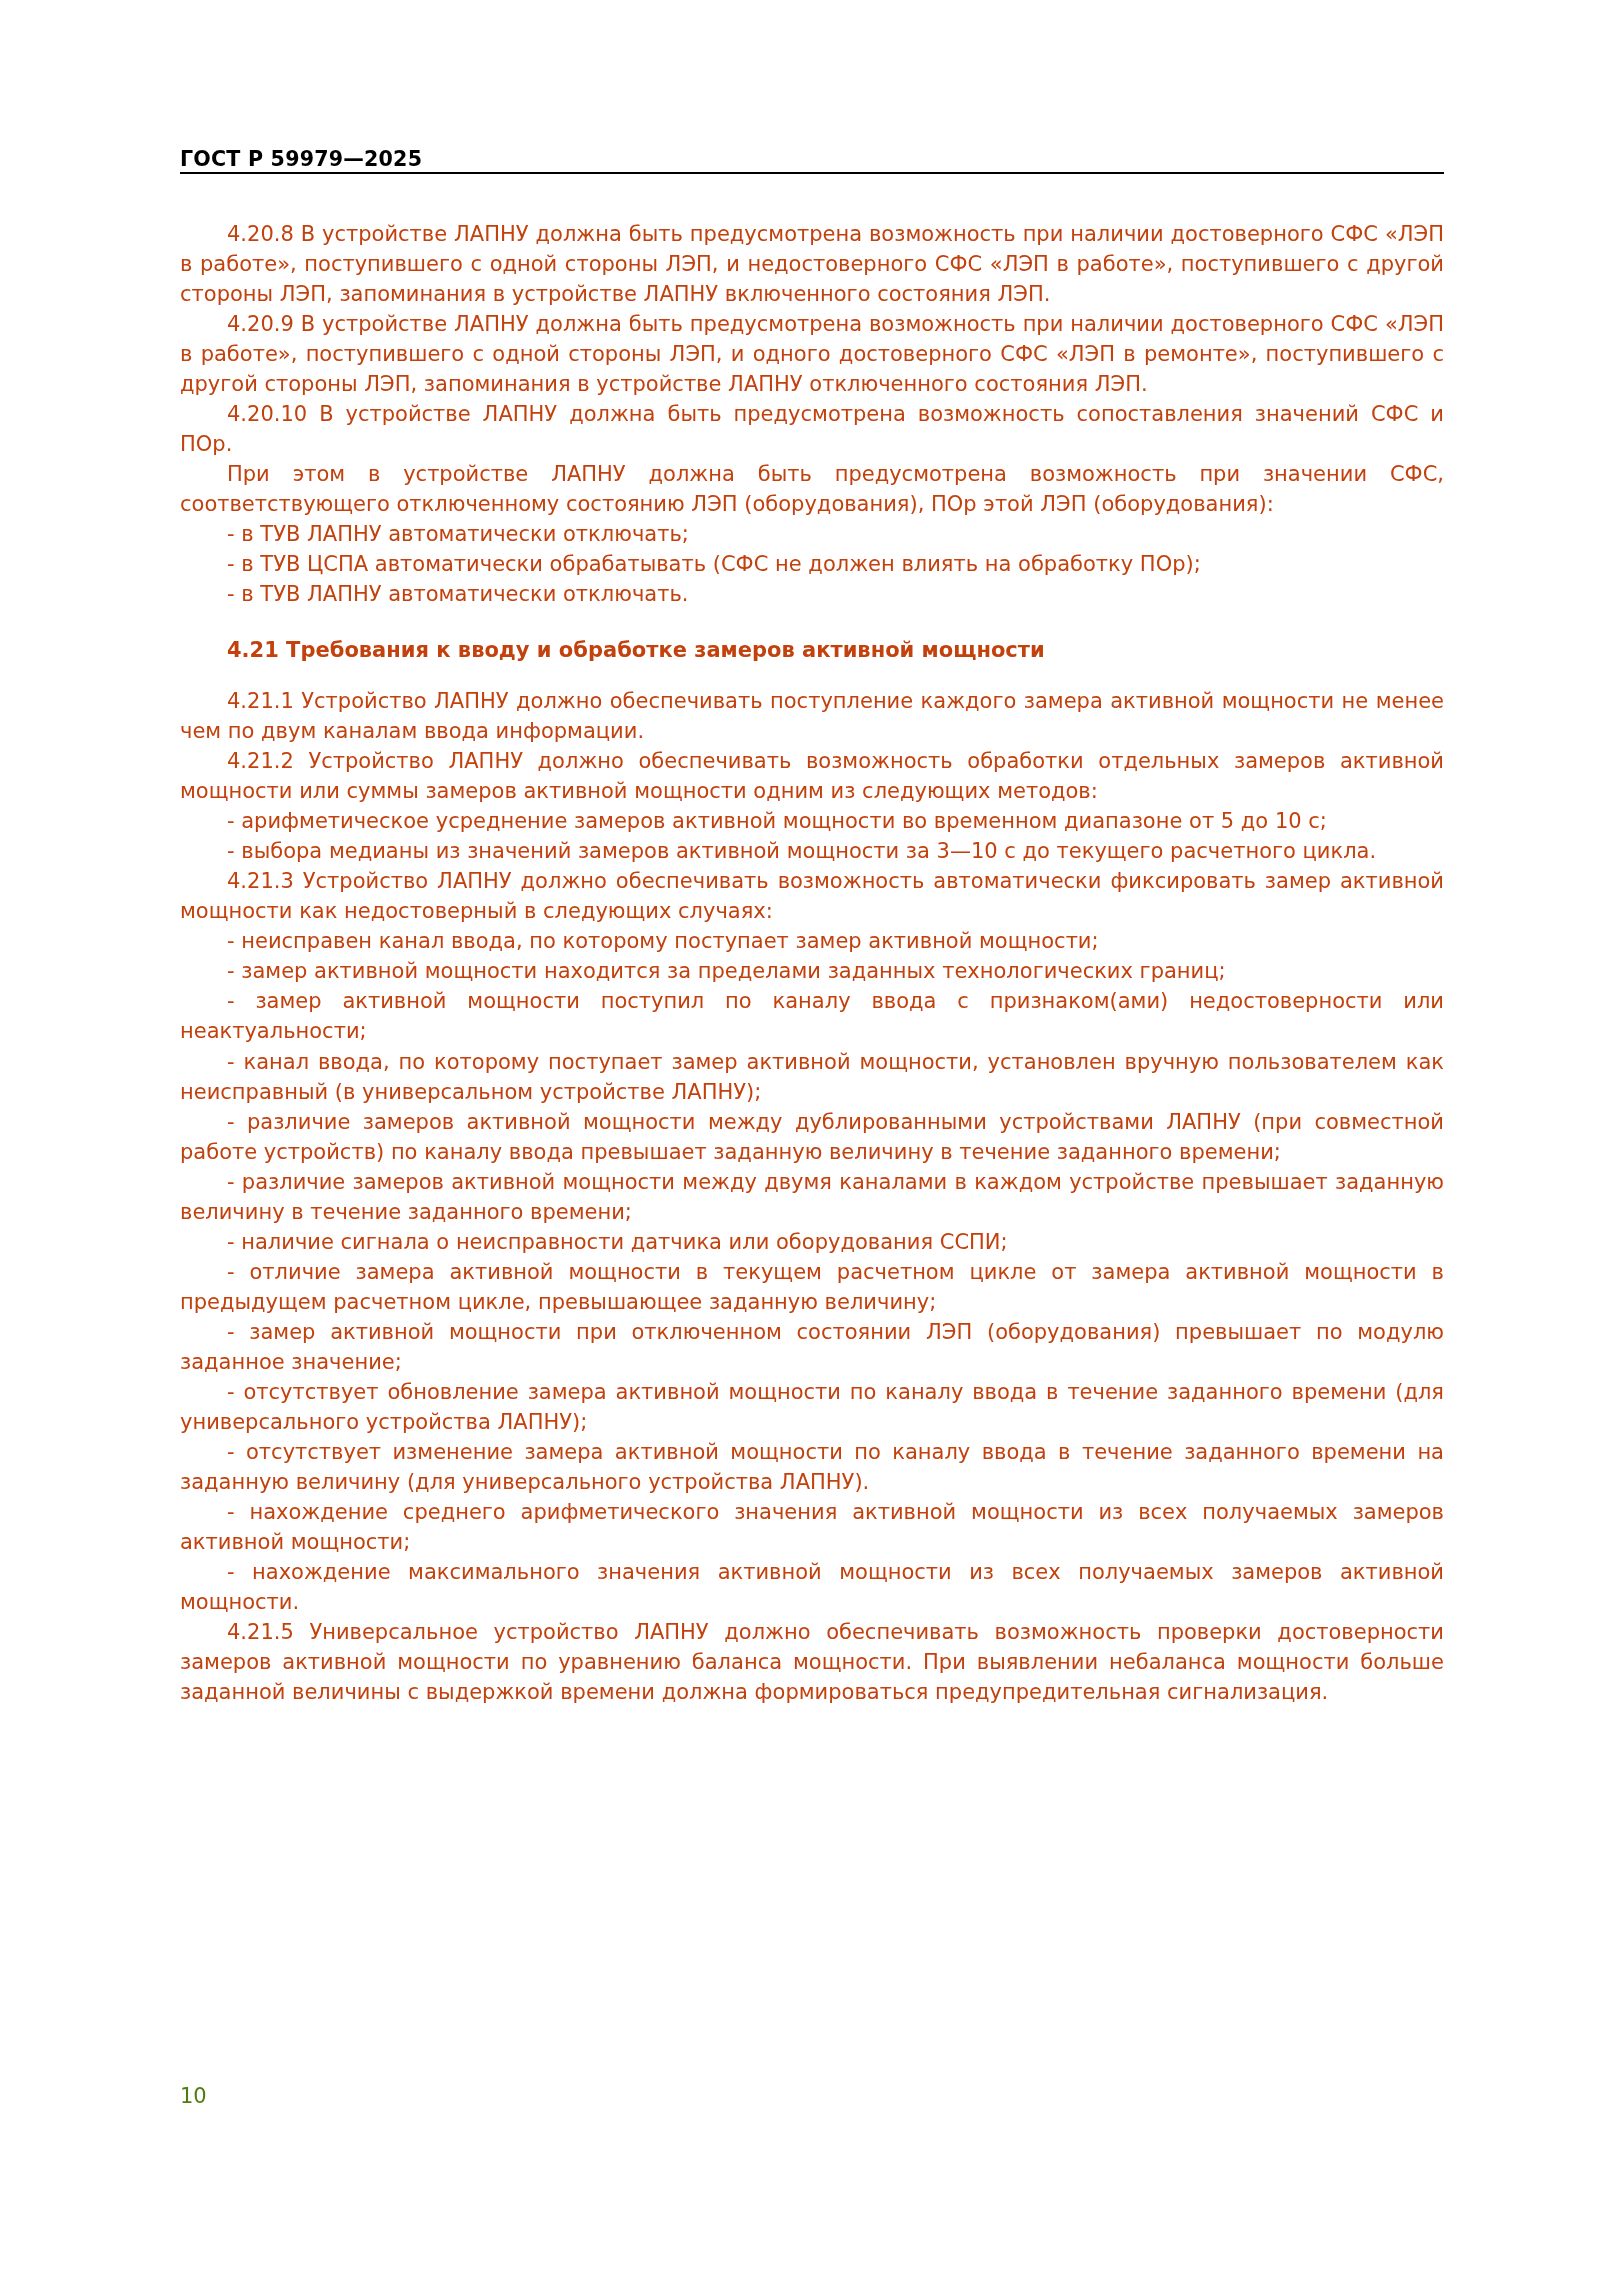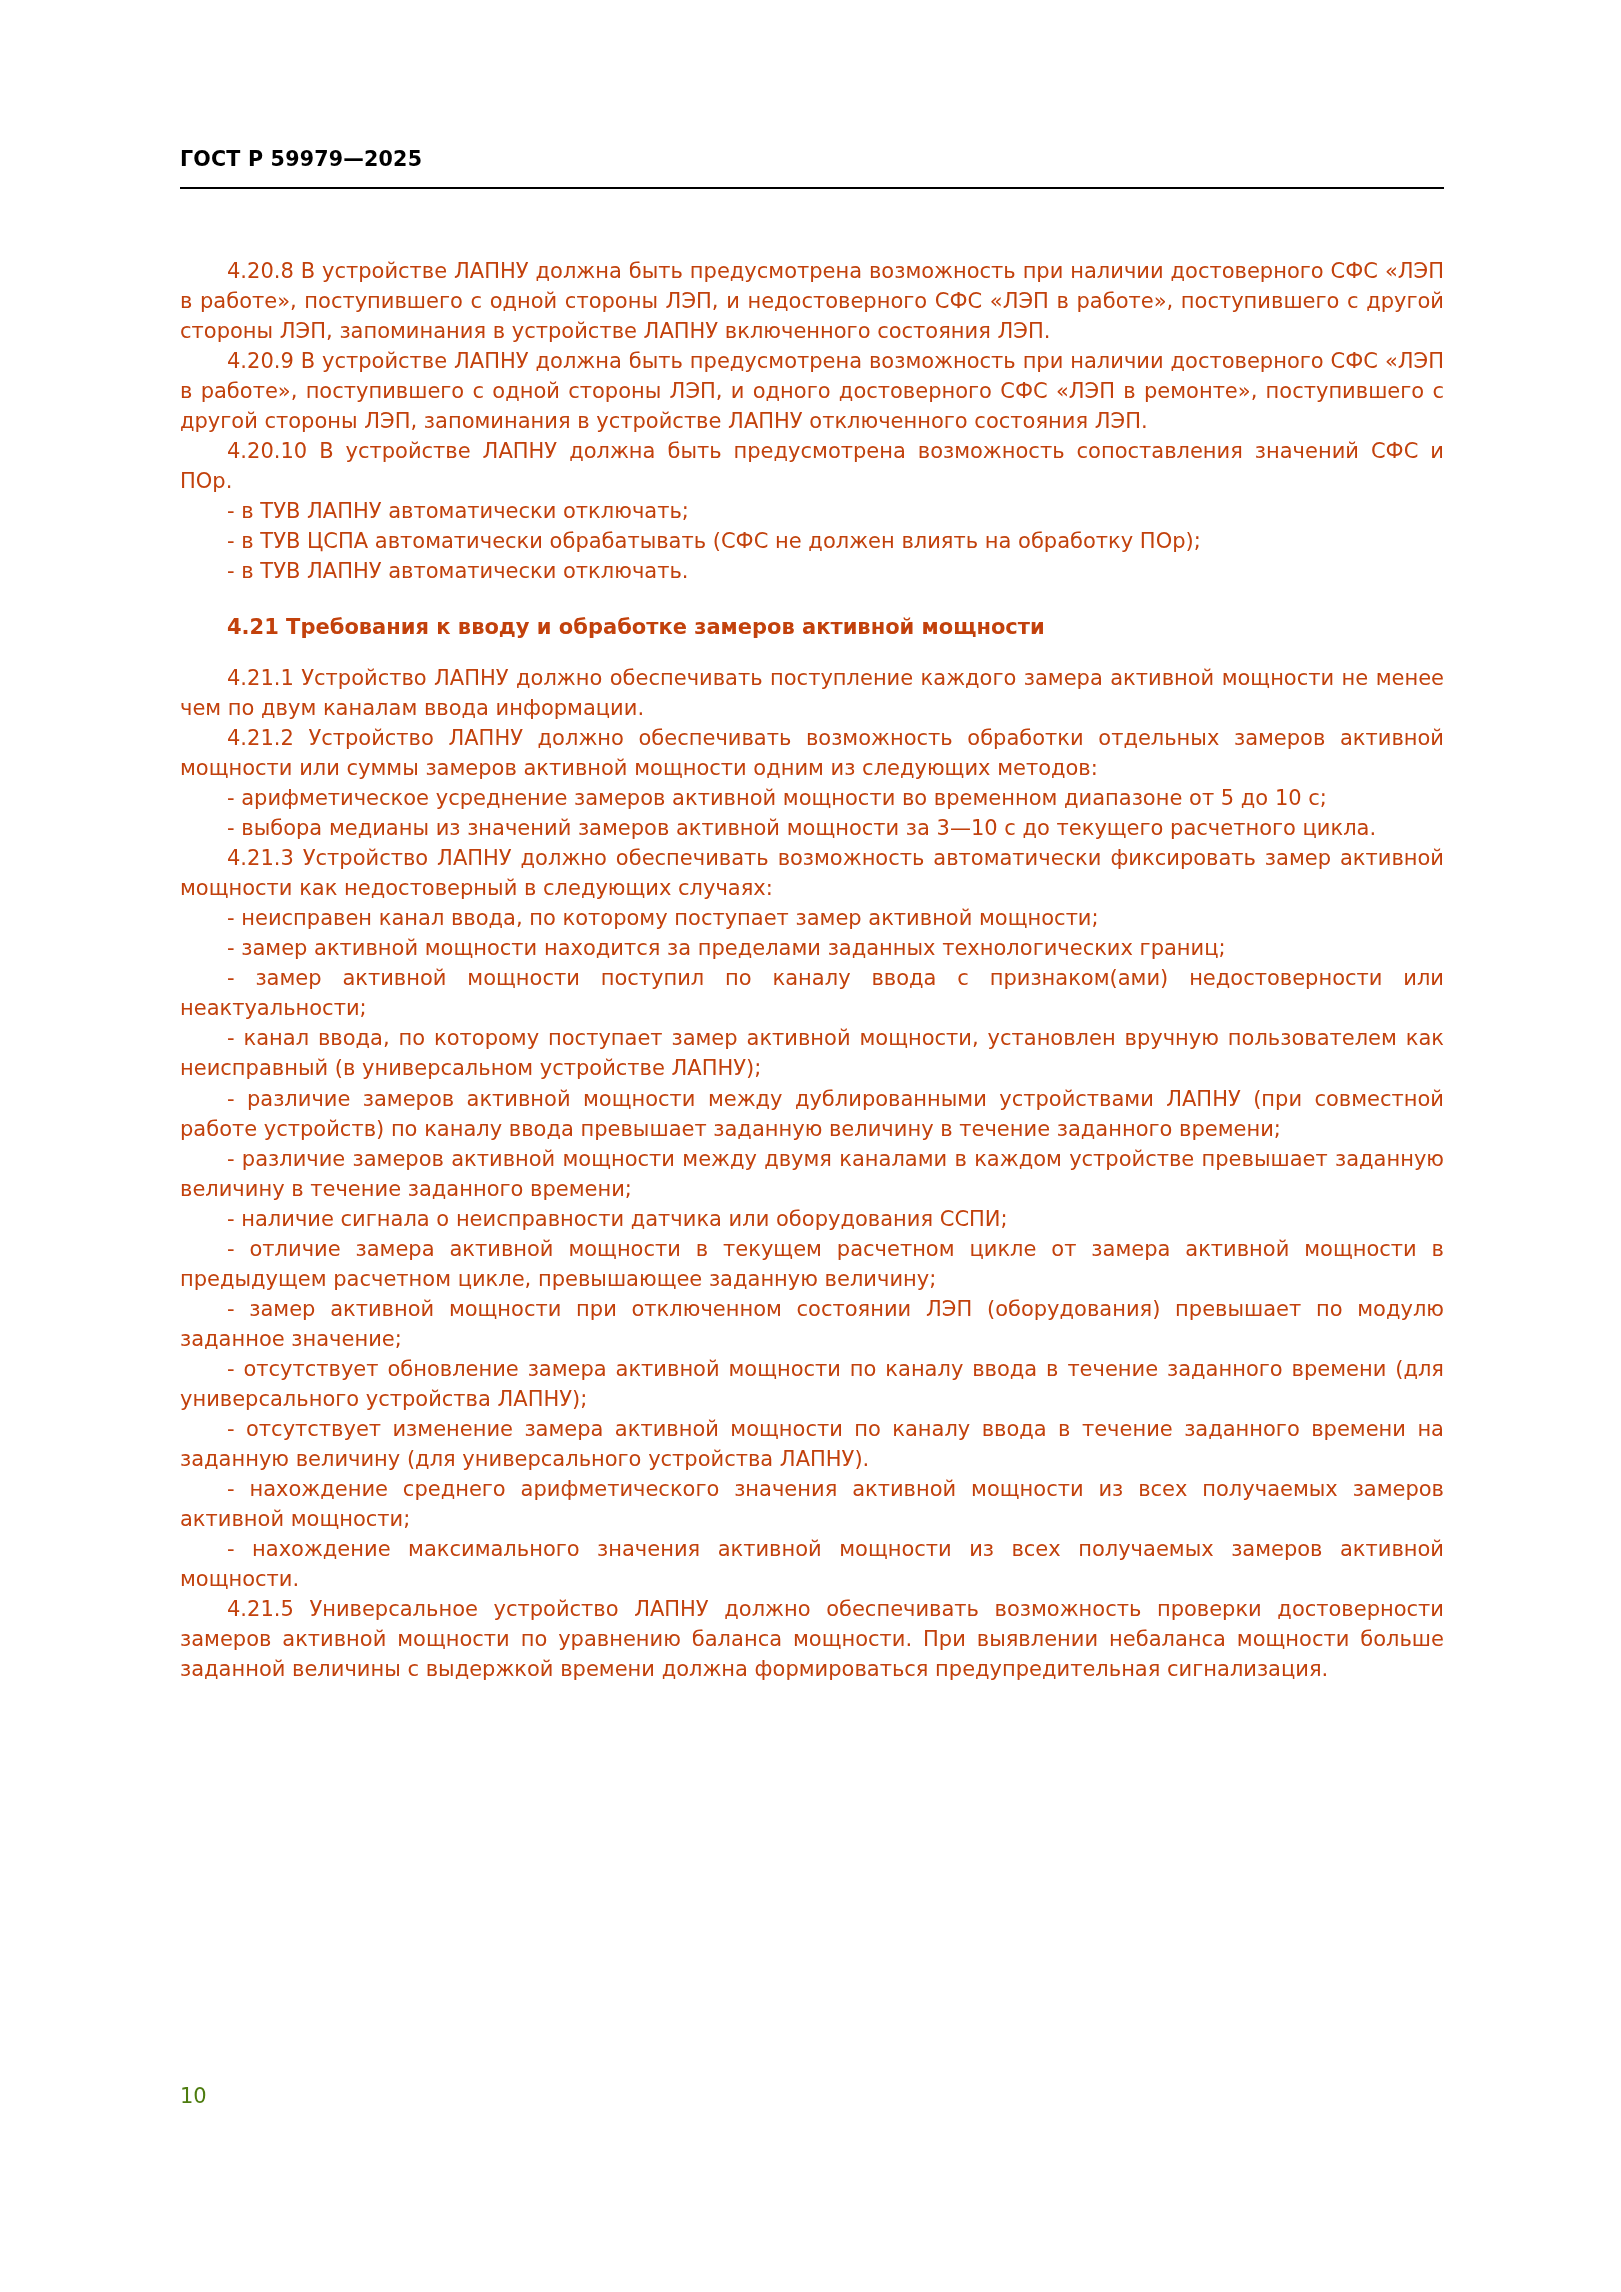--- a/index.html
+++ b/index.html
@@ -22,23 +22,23 @@
     position: absolute;
     left: 180px;
     top: 147px;
     width: 1264px;
   }
   .header {
     font-size: 20.6px;
     font-weight: bold;
     letter-spacing: 0.2px;
     color: #000;
-    padding-bottom: 16px;
+    padding-bottom: 1px;
     border-bottom: 2px solid #000;
-    margin-bottom: 67px;
+    margin-bottom: 45px;
   }
   .body-text {
     font-size: 21px;
     line-height: 1.43;
     color: #c2410c;
     text-align: justify;
     text-justify: inter-word;
   }
   p {
     margin: 0;
@@ -69,20 +69,21 @@
 <body>
 
 <div class="page">
 
   <div class="content">
     <div class="header">ГОСТ Р 59979—2025</div>
     <div class="body-text" id="body-text">
         <p class="ind">4.20.8 В устройстве ЛАПНУ должна быть предусмотрена возможность при наличии достоверного СФС «ЛЭП в работе», поступившего с одной стороны ЛЭП, и недостоверного СФС «ЛЭП в работе», поступившего с другой стороны ЛЭП, запоминания в устройстве ЛАПНУ включенного состояния ЛЭП.</p>
         <p class="ind">4.20.9 В устройстве ЛАПНУ должна быть предусмотрена возможность при наличии достоверного СФС «ЛЭП в работе», поступившего с одной стороны ЛЭП, и одного достоверного СФС «ЛЭП в ремонте», поступившего с другой стороны ЛЭП, запоминания в устройстве ЛАПНУ отключенного состояния ЛЭП.</p>
         <p class="ind">4.20.10 В устройстве ЛАПНУ должна быть предусмотрена возможность сопоставления значений СФС и ПОр.</p>
+        <p class="ind">При этом в устройстве ЛАПНУ должна быть предусмотрена возможность при значении СФС, соответствующего отключенному состоянию ЛЭП (оборудования), ПОр этой ЛЭП (оборудования):</p>
         <p class="dash">- в ТУВ ЛАПНУ автоматически отключать;</p>
         <p class="dash">- в ТУВ ЦСПА автоматически обрабатывать (СФС не должен влиять на обработку ПОр);</p>
         <p class="dash">- в ТУВ ЛАПНУ автоматически отключать.</p>
         <p class="section-heading">4.21 Требования к вводу и обработке замеров активной мощности</p>
         <p class="ind">4.21.1 Устройство ЛАПНУ должно обеспечивать поступление каждого замера активной мощности не менее чем по двум каналам ввода информации.</p>
         <p class="ind">4.21.2 Устройство ЛАПНУ должно обеспечивать возможность обработки отдельных замеров активной мощности или суммы замеров активной мощности одним из следующих методов:</p>
         <p class="dash">- арифметическое усреднение замеров активной мощности во временном диапазоне от 5 до 10 с;</p>
         <p class="dash">- выбора медианы из значений замеров активной мощности за 3—10 с до текущего расчетного цикла.</p>
         <p class="ind">4.21.3 Устройство ЛАПНУ должно обеспечивать возможность автоматически фиксировать замер активной мощности как недостоверный в следующих случаях:</p>
         <p class="dash">- неисправен канал ввода, по которому поступает замер активной мощности;</p>

